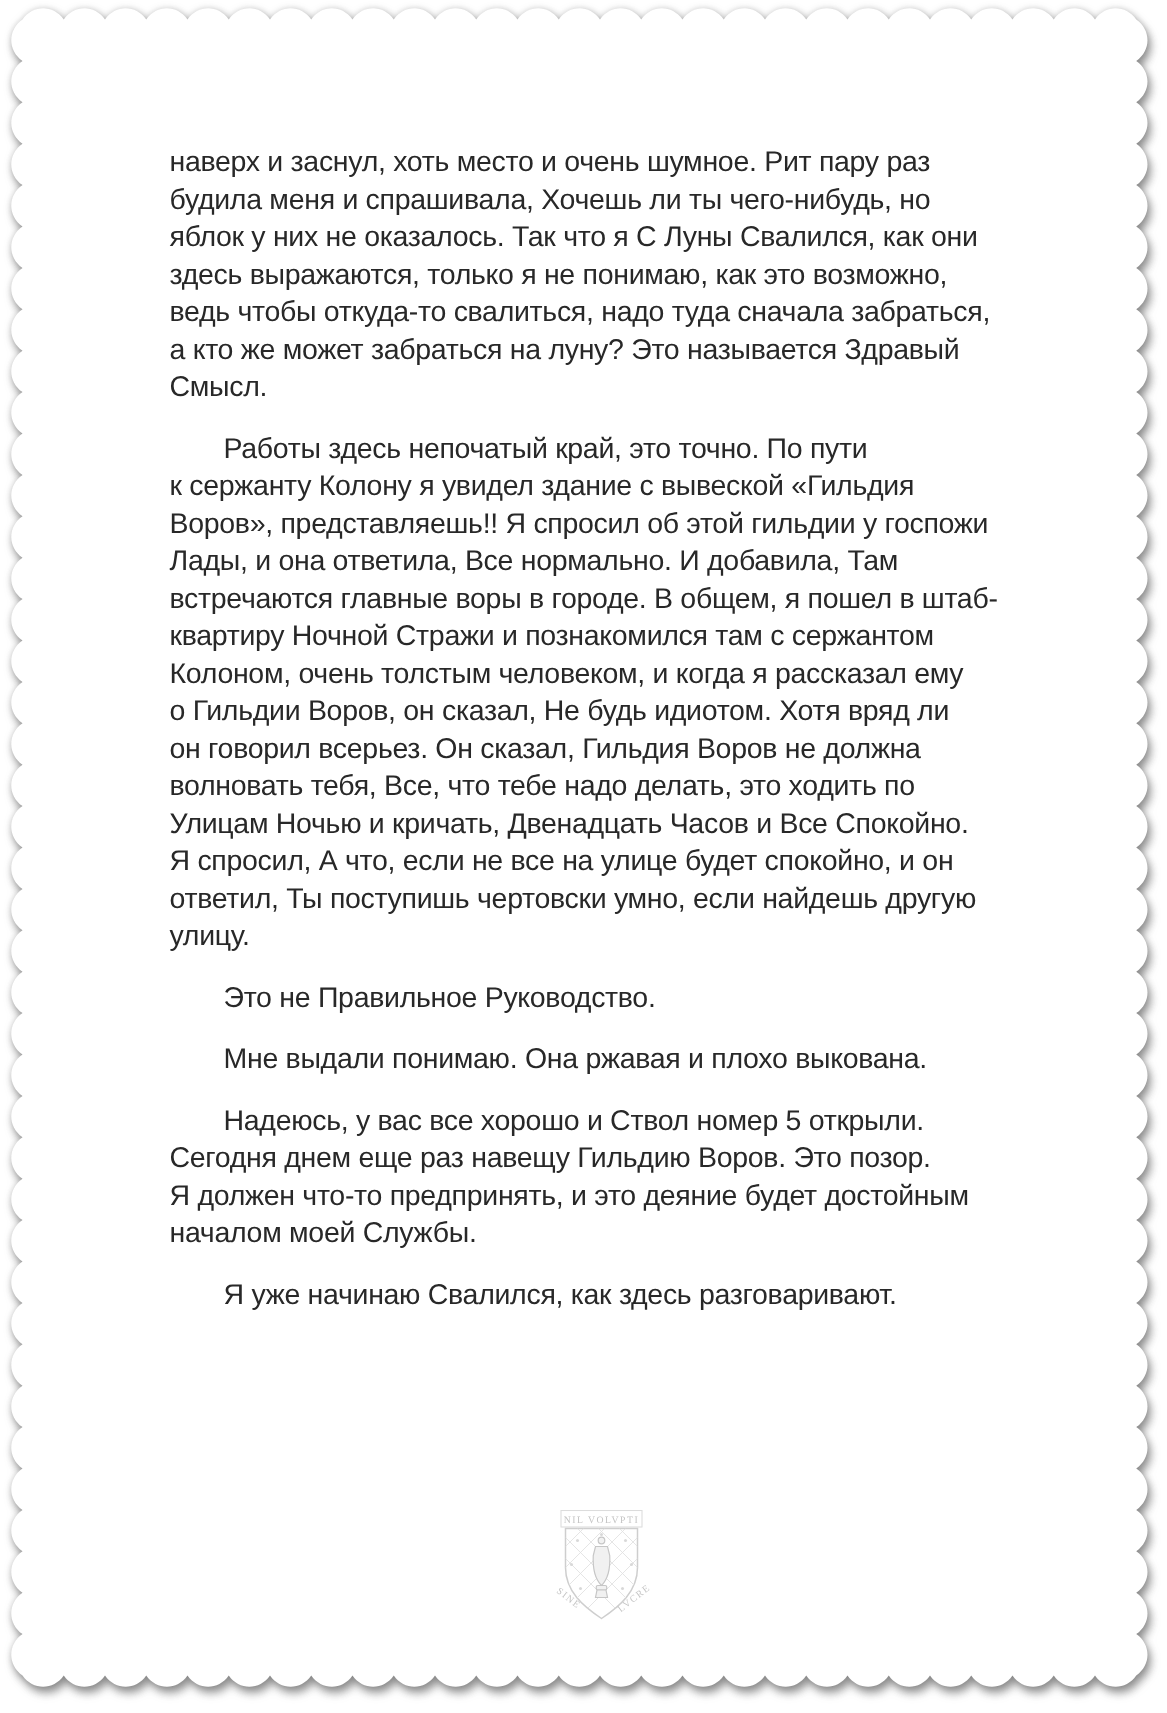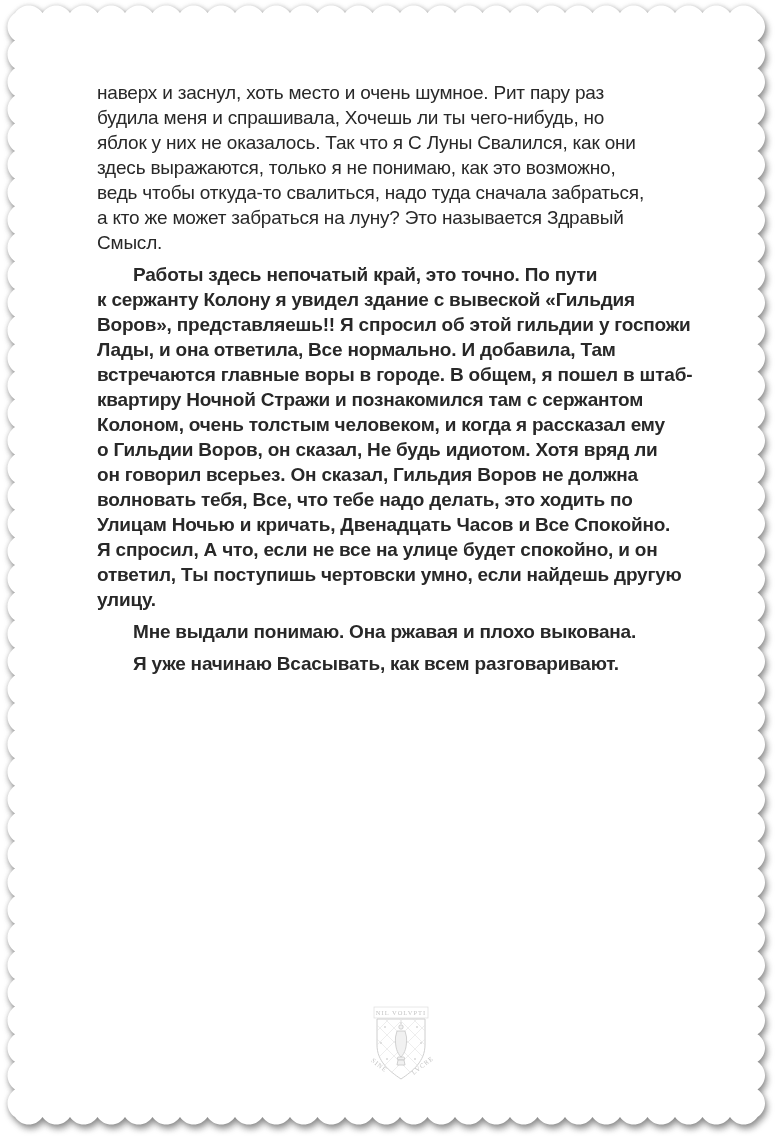--- a/index.html
+++ b/index.html
@@ -18,23 +18,23 @@
   }
   .text-block {
     position: absolute;
     left: 97px; top: 80px;
     width: 636px;
     color: #282828;
     font-size: 19px;
     line-height: 25px;
     letter-spacing: -0.2px;
   }
-  .para { margin: 0; white-space: pre; }
+  .para { margin: 16px; white-space: pre; }
   .para + .para { margin-top: 7px; }
-  .para.indent { text-indent: 36px; font-weight: bold; }
+  .para.indent { text-indent: 36px; }
   .para.ps { margin-top: 22px; }
   .crest {
     position: absolute;
     left: 351px; top: 1003px;
     width: 100px; height: 90px;
     opacity: 0.85;
   }
   .crest svg { display: block; width: 100%; height: 100%; }
   .crest text {
     font-family: "Liberation Serif", serif;
@@ -67,22 +67,27 @@
 встречаются главные воры в городе. В общем, я пошел в штаб-
 квартиру Ночной Стражи и познакомился там с сержантом
 Колоном, очень толстым человеком, и когда я рассказал ему
 о Гильдии Воров, он сказал, Не будь идиотом. Хотя вряд ли
 он говорил всерьез. Он сказал, Гильдия Воров не должна
 волновать тебя, Все, что тебе надо делать, это ходить по
 Улицам Ночью и кричать, Двенадцать Часов и Все Спокойно.
 Я спросил, А что, если не все на улице будет спокойно, и он
 ответил, Ты поступишь чертовски умно, если найдешь другую
 улицу.</p>
+      <p class="para indent">Это не Правильное Руководство.</p>
       <p class="para indent">Мне выдали понимаю. Она ржавая и плохо выкована.</p>
-      <p class="para indent">Я уже начинаю Всасывать, как всем разговаривают.</p>
+      <p class="para indent">Надеюсь, у вас все хорошо и Ствол номер 5 открыли.
+Сегодня днем еще раз навещу Гильдию Воров. Это позор.
+Я должен что-то предпринять, и это деяние будет достойным
+началом моей Службы.</p>
+      <p class="para indent">Я уже начинаю Свалился, как здесь разговаривают.</p>
     </div>
 
   <div class="crest">
     <svg viewBox="0 0 100 90" xmlns="http://www.w3.org/2000/svg">
       <defs>
         <clipPath id="shieldClip">
           <path d="M26,16 H74 V42 C74,58 62,68 50,76 C38,68 26,58 26,42 Z"></path>
         </clipPath>
       </defs>
 

